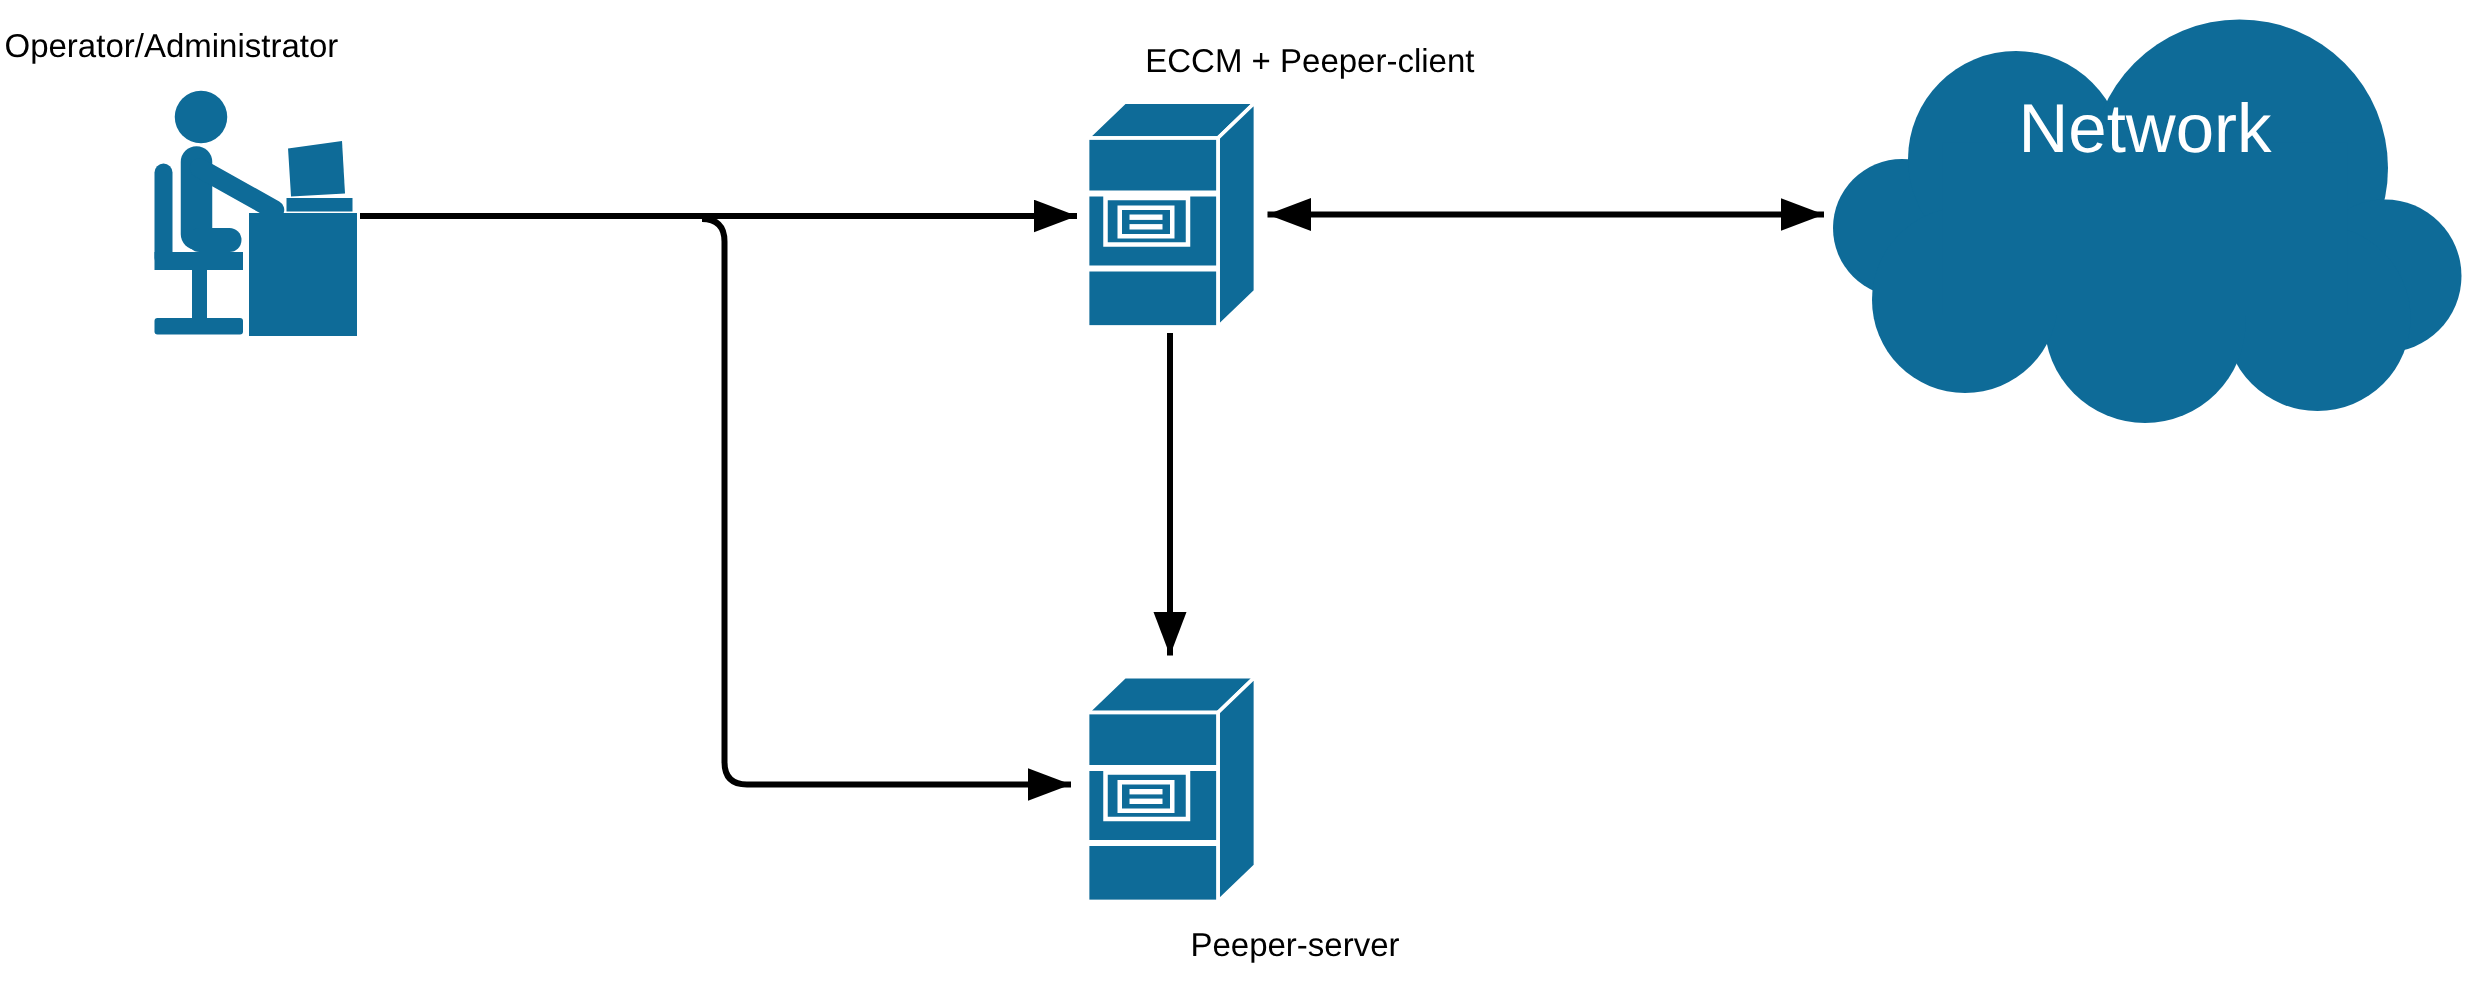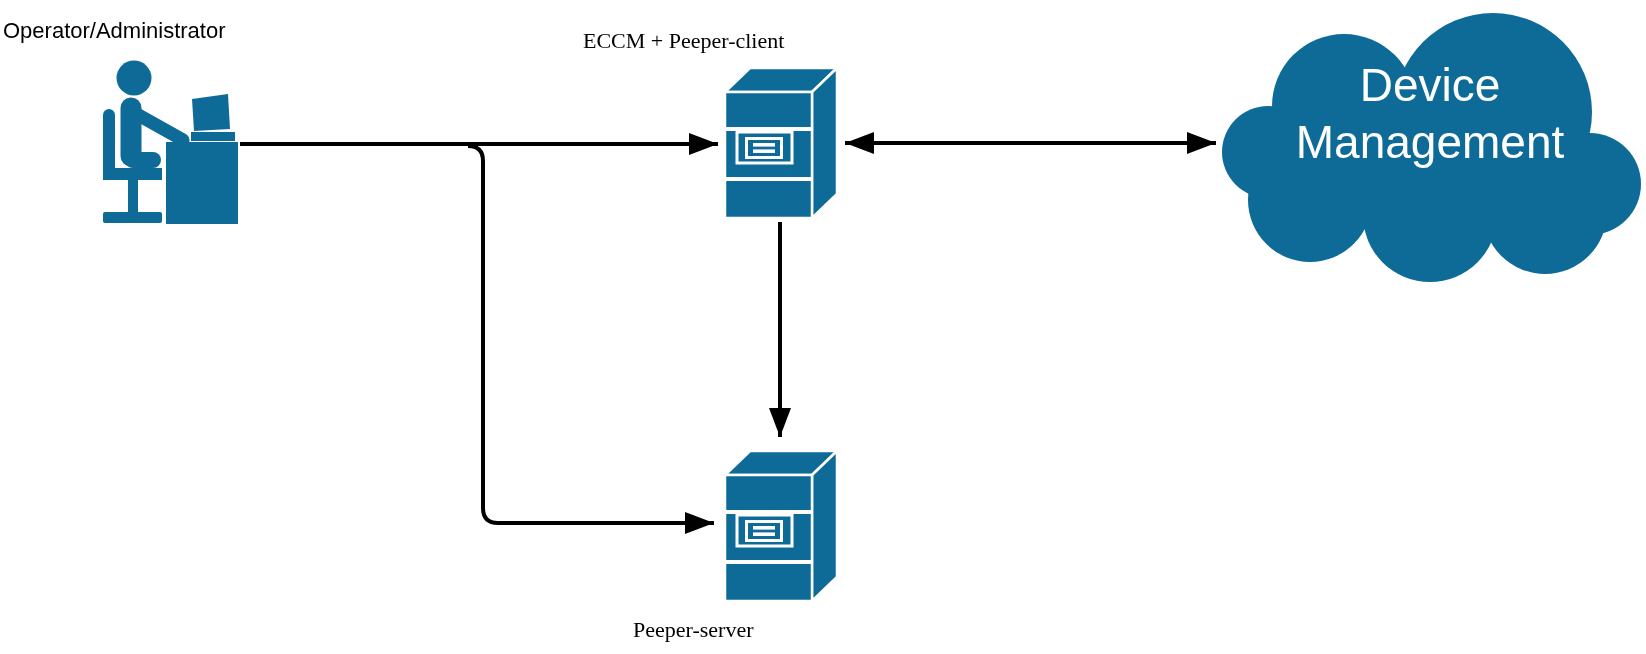--- a/index.html
+++ b/index.html
@@ -18,21 +18,21 @@
     font-family:"Liberation Sans", sans-serif;
   }
   #diagram-svg{position:absolute;left:0;top:0;}
   .lbl{
     position:absolute;
     color:var(--label-text);
     font-size:22px;
     line-height:31px;
     white-space:nowrap;
   }
-  .lbl.center{text-align:left;font-family:Liberation Serif, serif;}
+  .lbl.center{text-align:right;}
   #cloud-label{
     position:absolute;
     left:1280px;top:57px;width:300px;
     text-align:center;
     color:var(--cloud-text);
     font-size:46px;
     line-height:57px;
   }
   #cloud-label span{display:block;}
   .node-fill{fill:var(--node-fill);}
@@ -106,17 +106,16 @@
     </g>
   </svg>
 
   <div class="lbl" style="left:3px;top:15px;">Operator/Administrator</div>
 
   <div class="lbl center" style="left:583px;top:25px;width:400px;">ECCM + Peeper-client</div>
 
   <div class="lbl center" style="left:633px;top:614px;width:300px;">Peeper-server</div>
 
   <div id="cloud-label">
-    <span>Device</span>
-    <span>Management</span>
+    <span>Network</span>
   </div>
 
 </div>
 
 </body></html>

